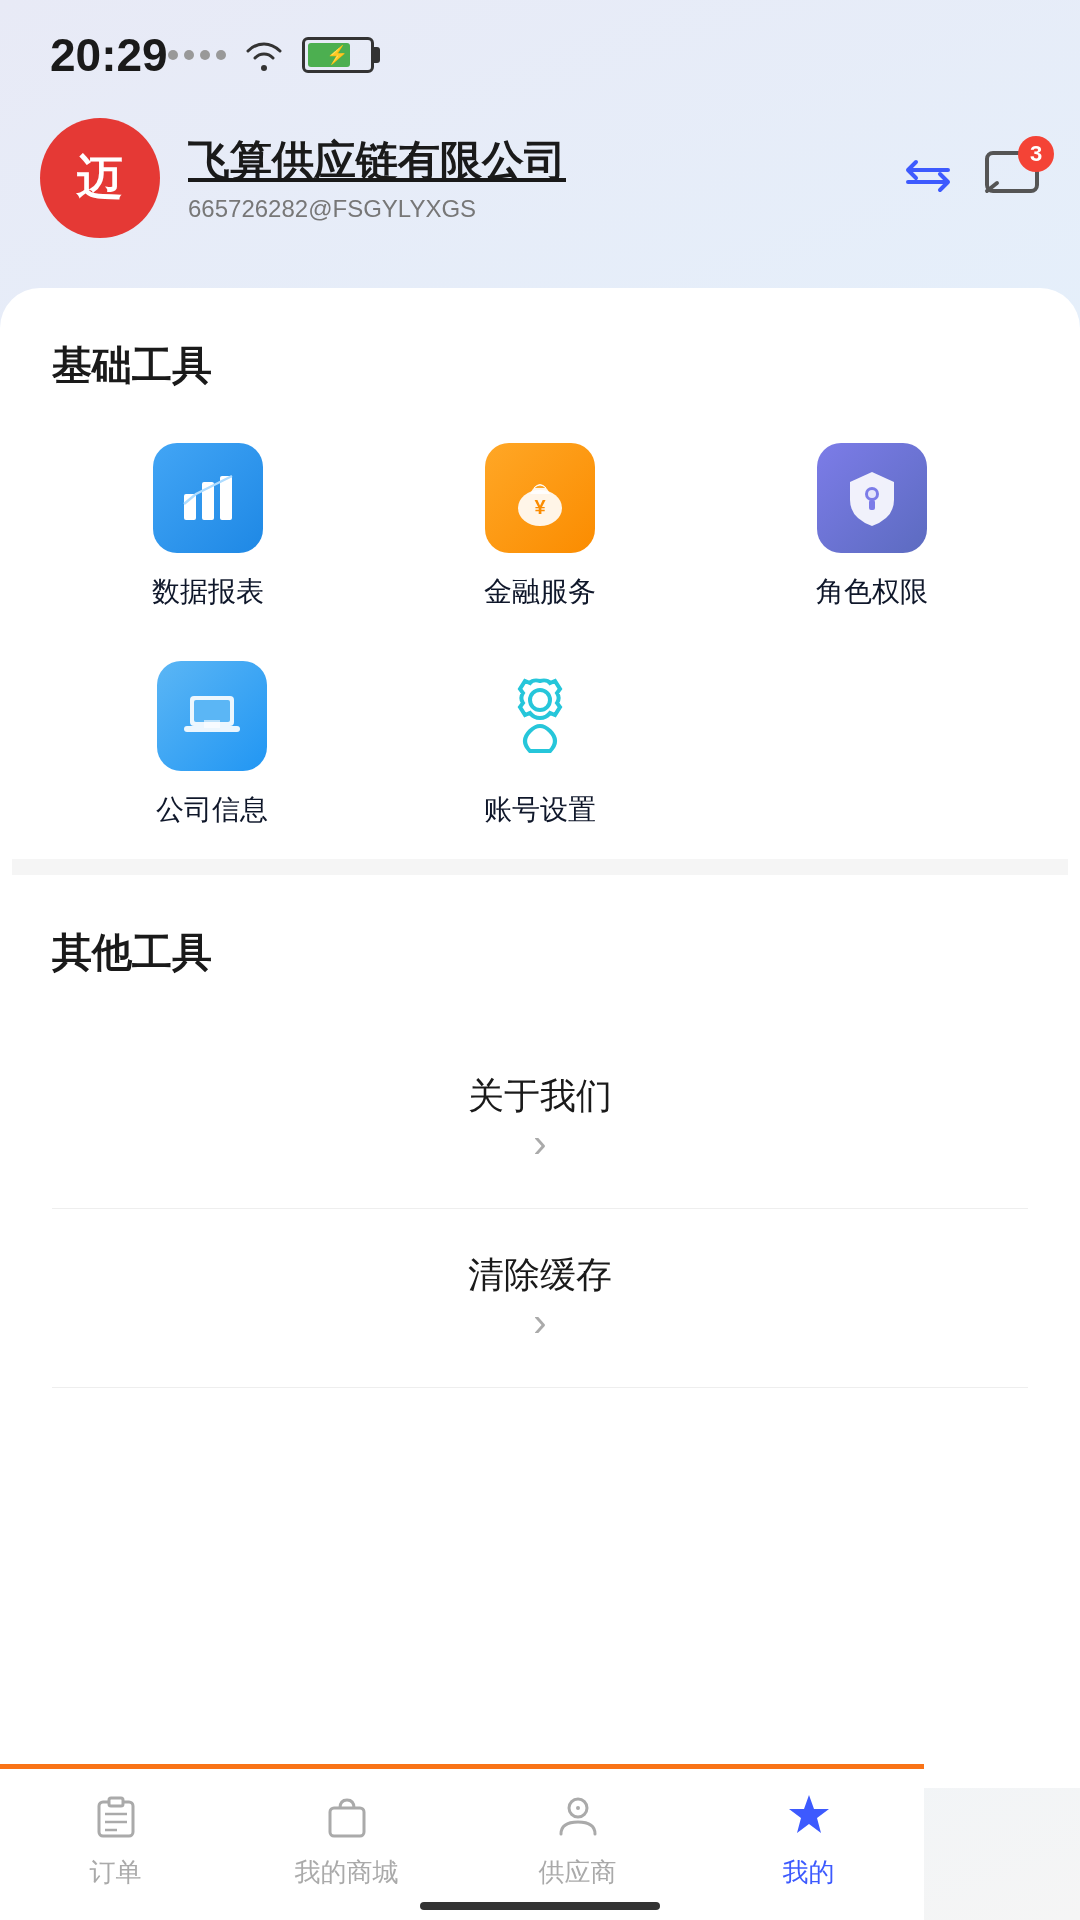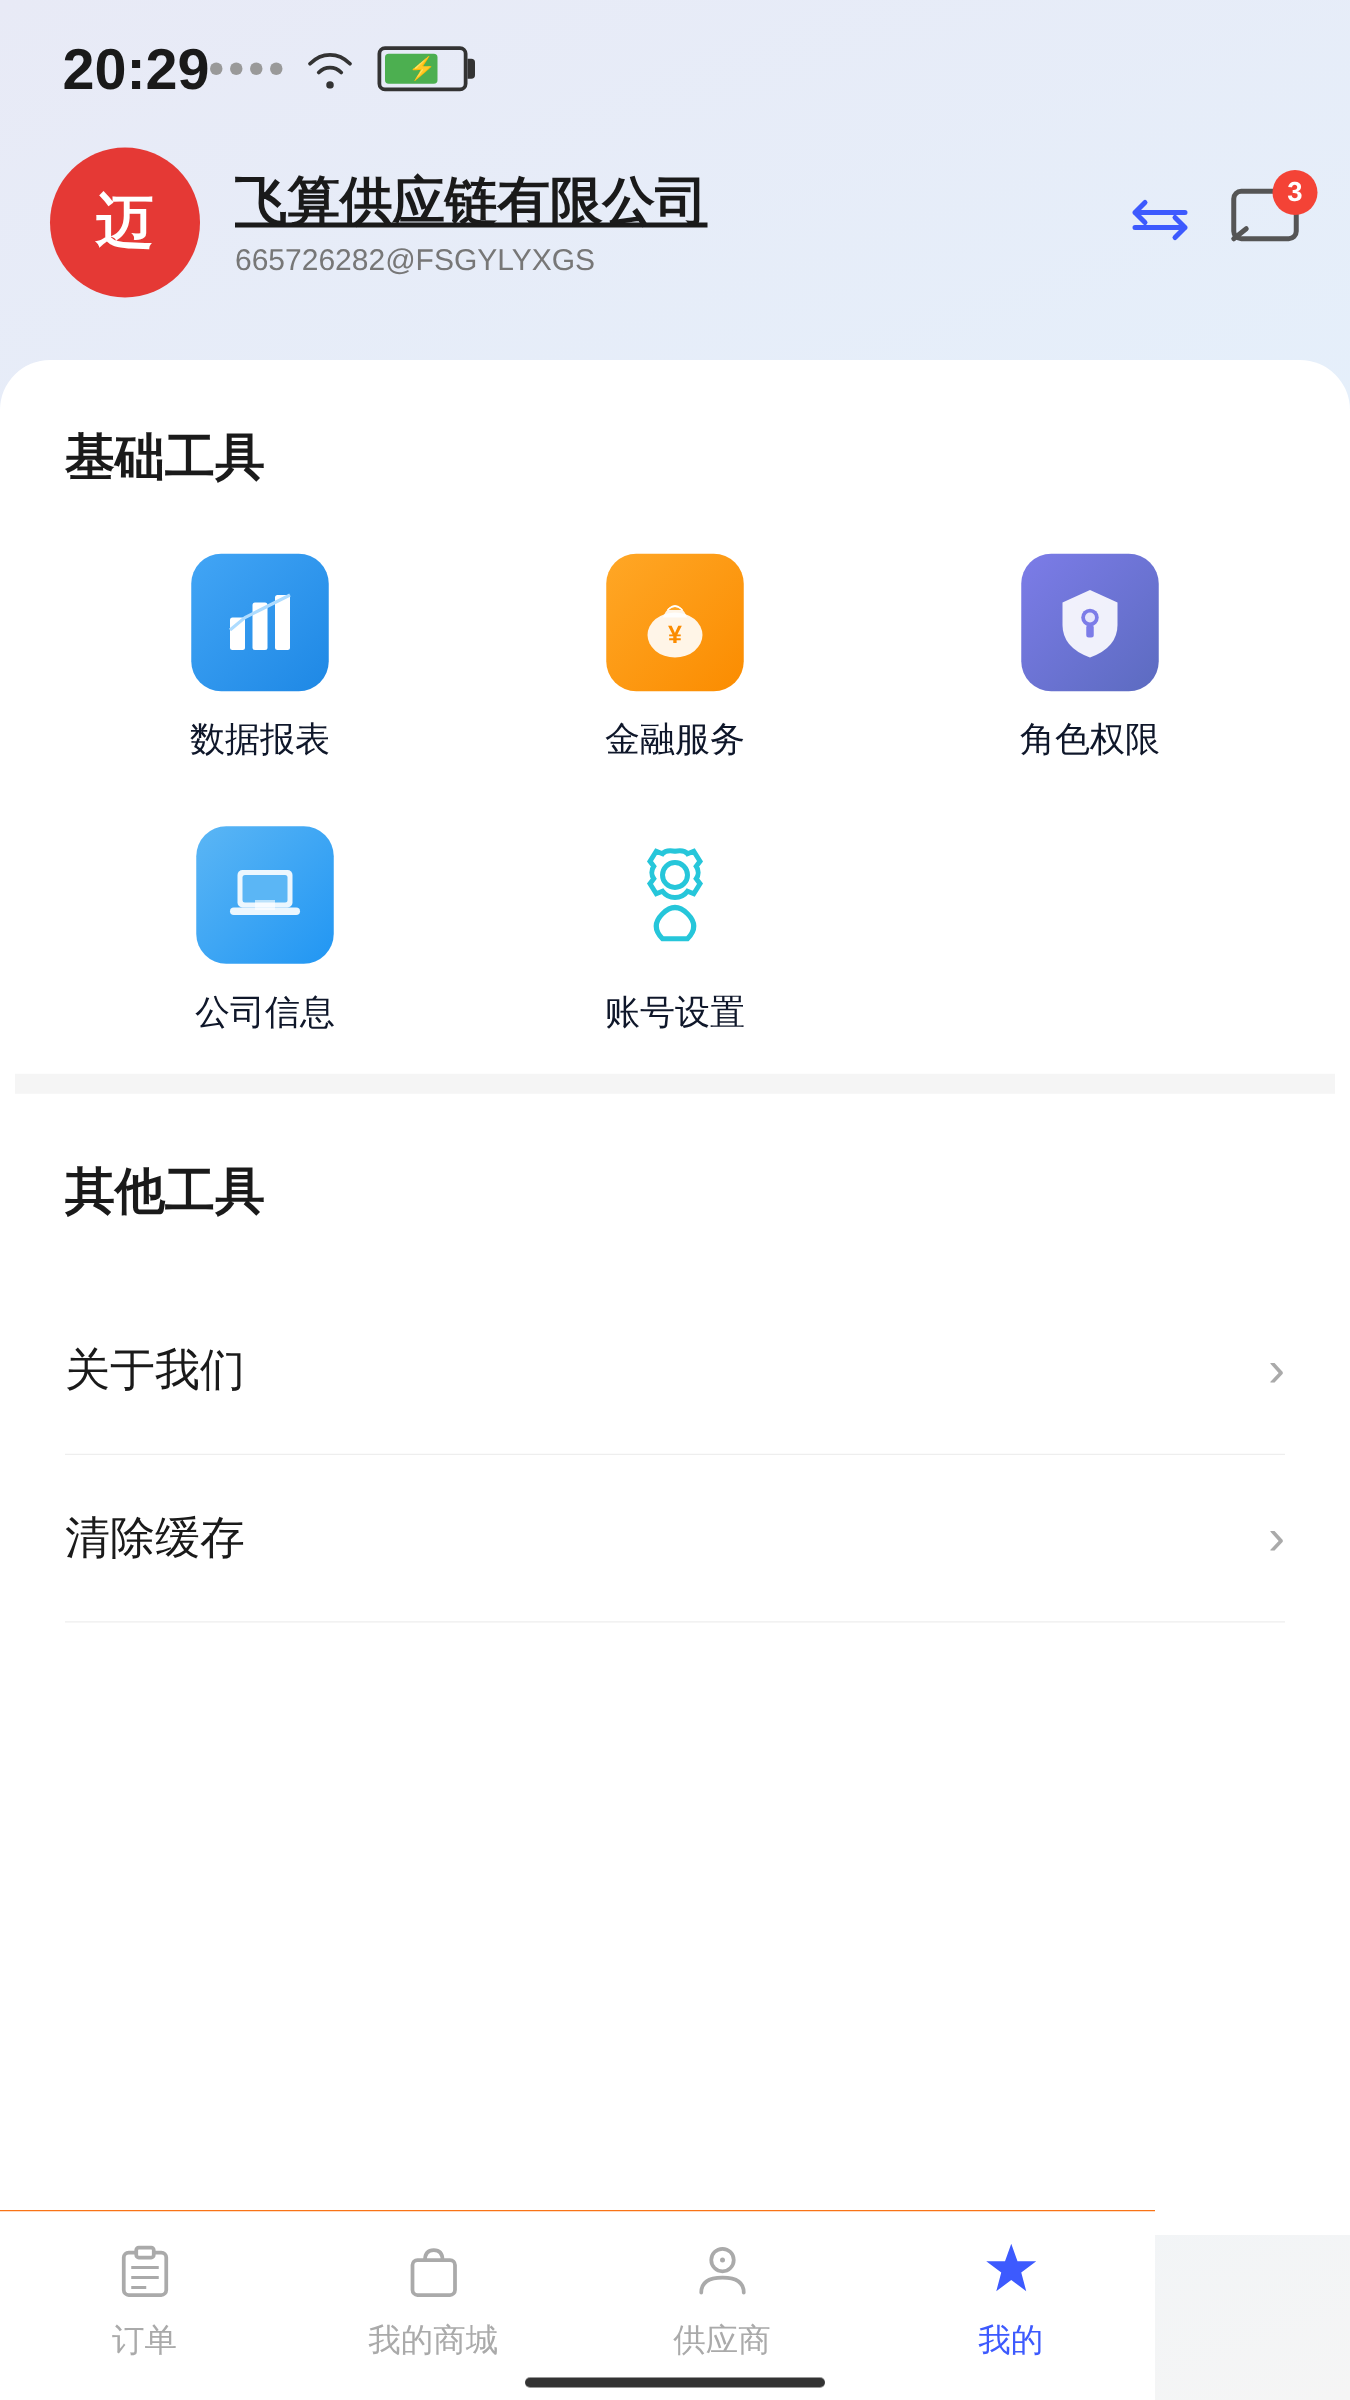--- a/index.html
+++ b/index.html
@@ -205,38 +205,39 @@
     }
 
     
     .list-item {
       display: flex;
       justify-content: space-between;
       align-items: center;
       padding: 42px 0;
       border-bottom: 1px solid #eee;
       cursor: pointer;
+      flex-direction: column;
     }
     .list-item-label {
       font-size: 36px;
       color: #1a1a1a;
     }
     .chevron {
       font-size: 40px;
       color: #aaa;
     }
 
     
     .bottom-nav {
       position: fixed;
       bottom: 0;
       left: 0;
       width: 924px;
       background: #fff;
-      border-top: 1px solid #f97316;
+      border-top: 5px solid #f97316;
       display: flex;
       align-items: center;
       padding: 20px 0 30px;
       justify-content: space-between;
     }
     .nav-item {
       flex: 1;
       display: flex;
       flex-direction: column;
       align-items: center;

